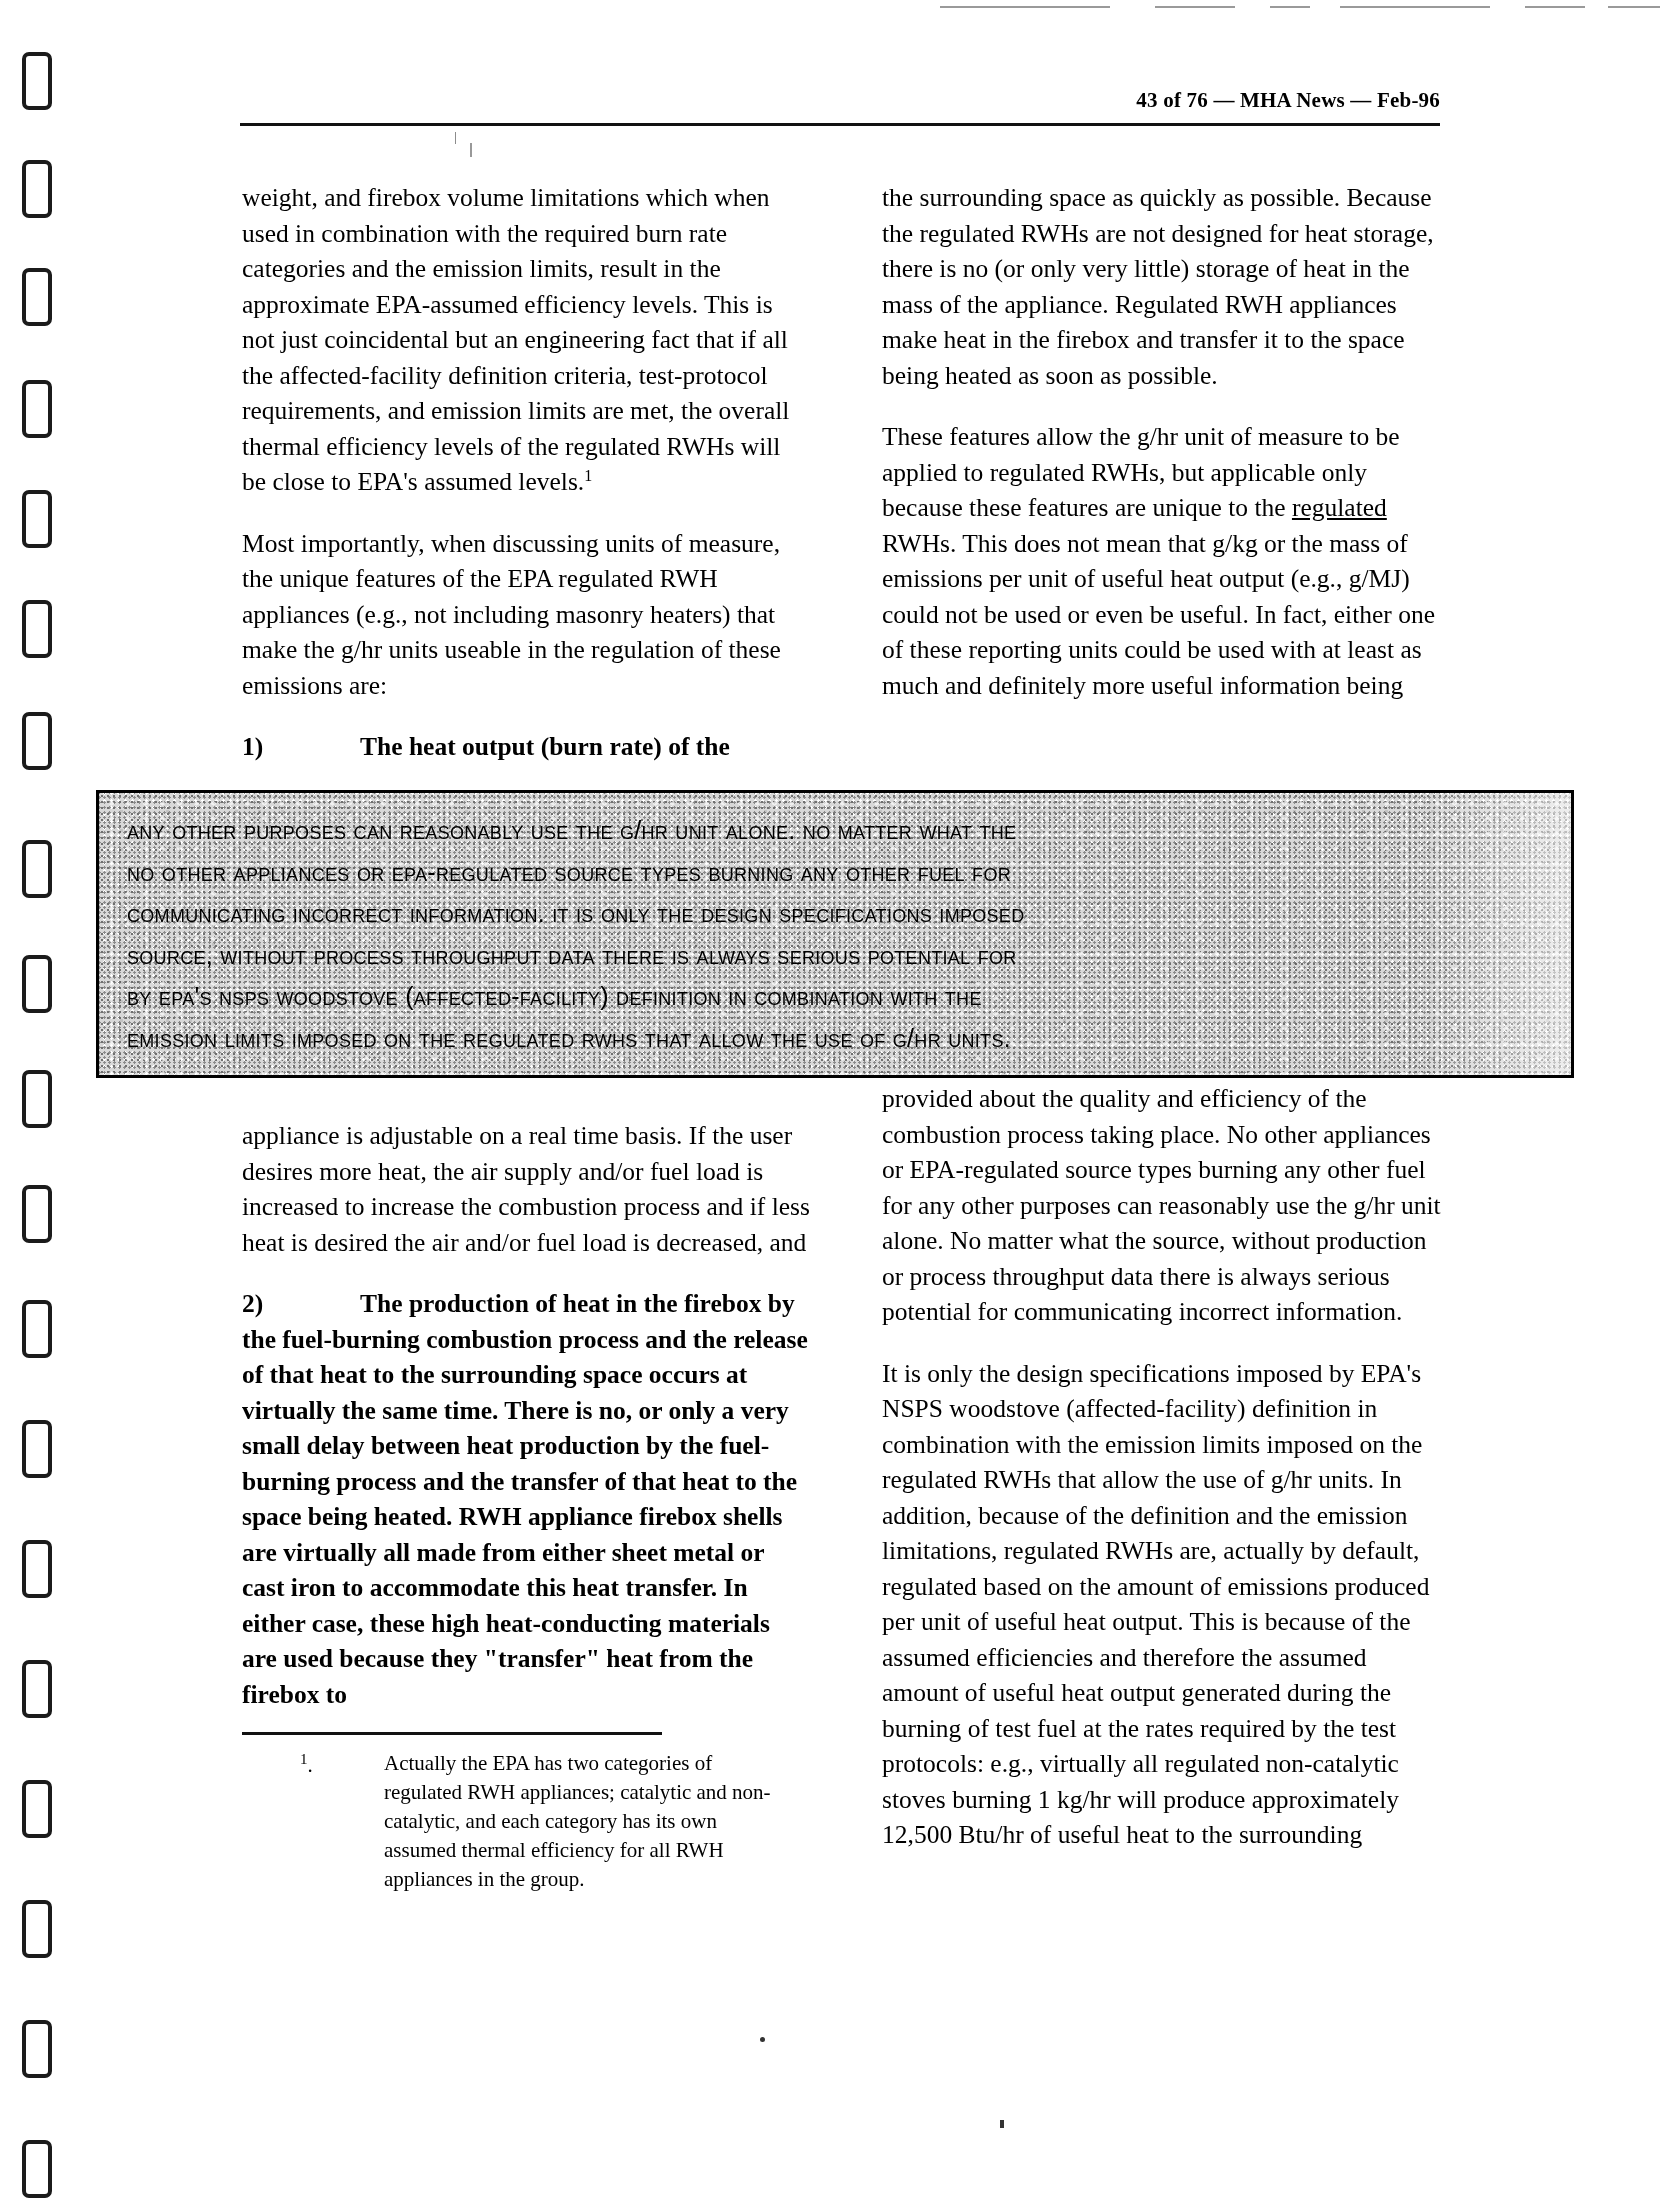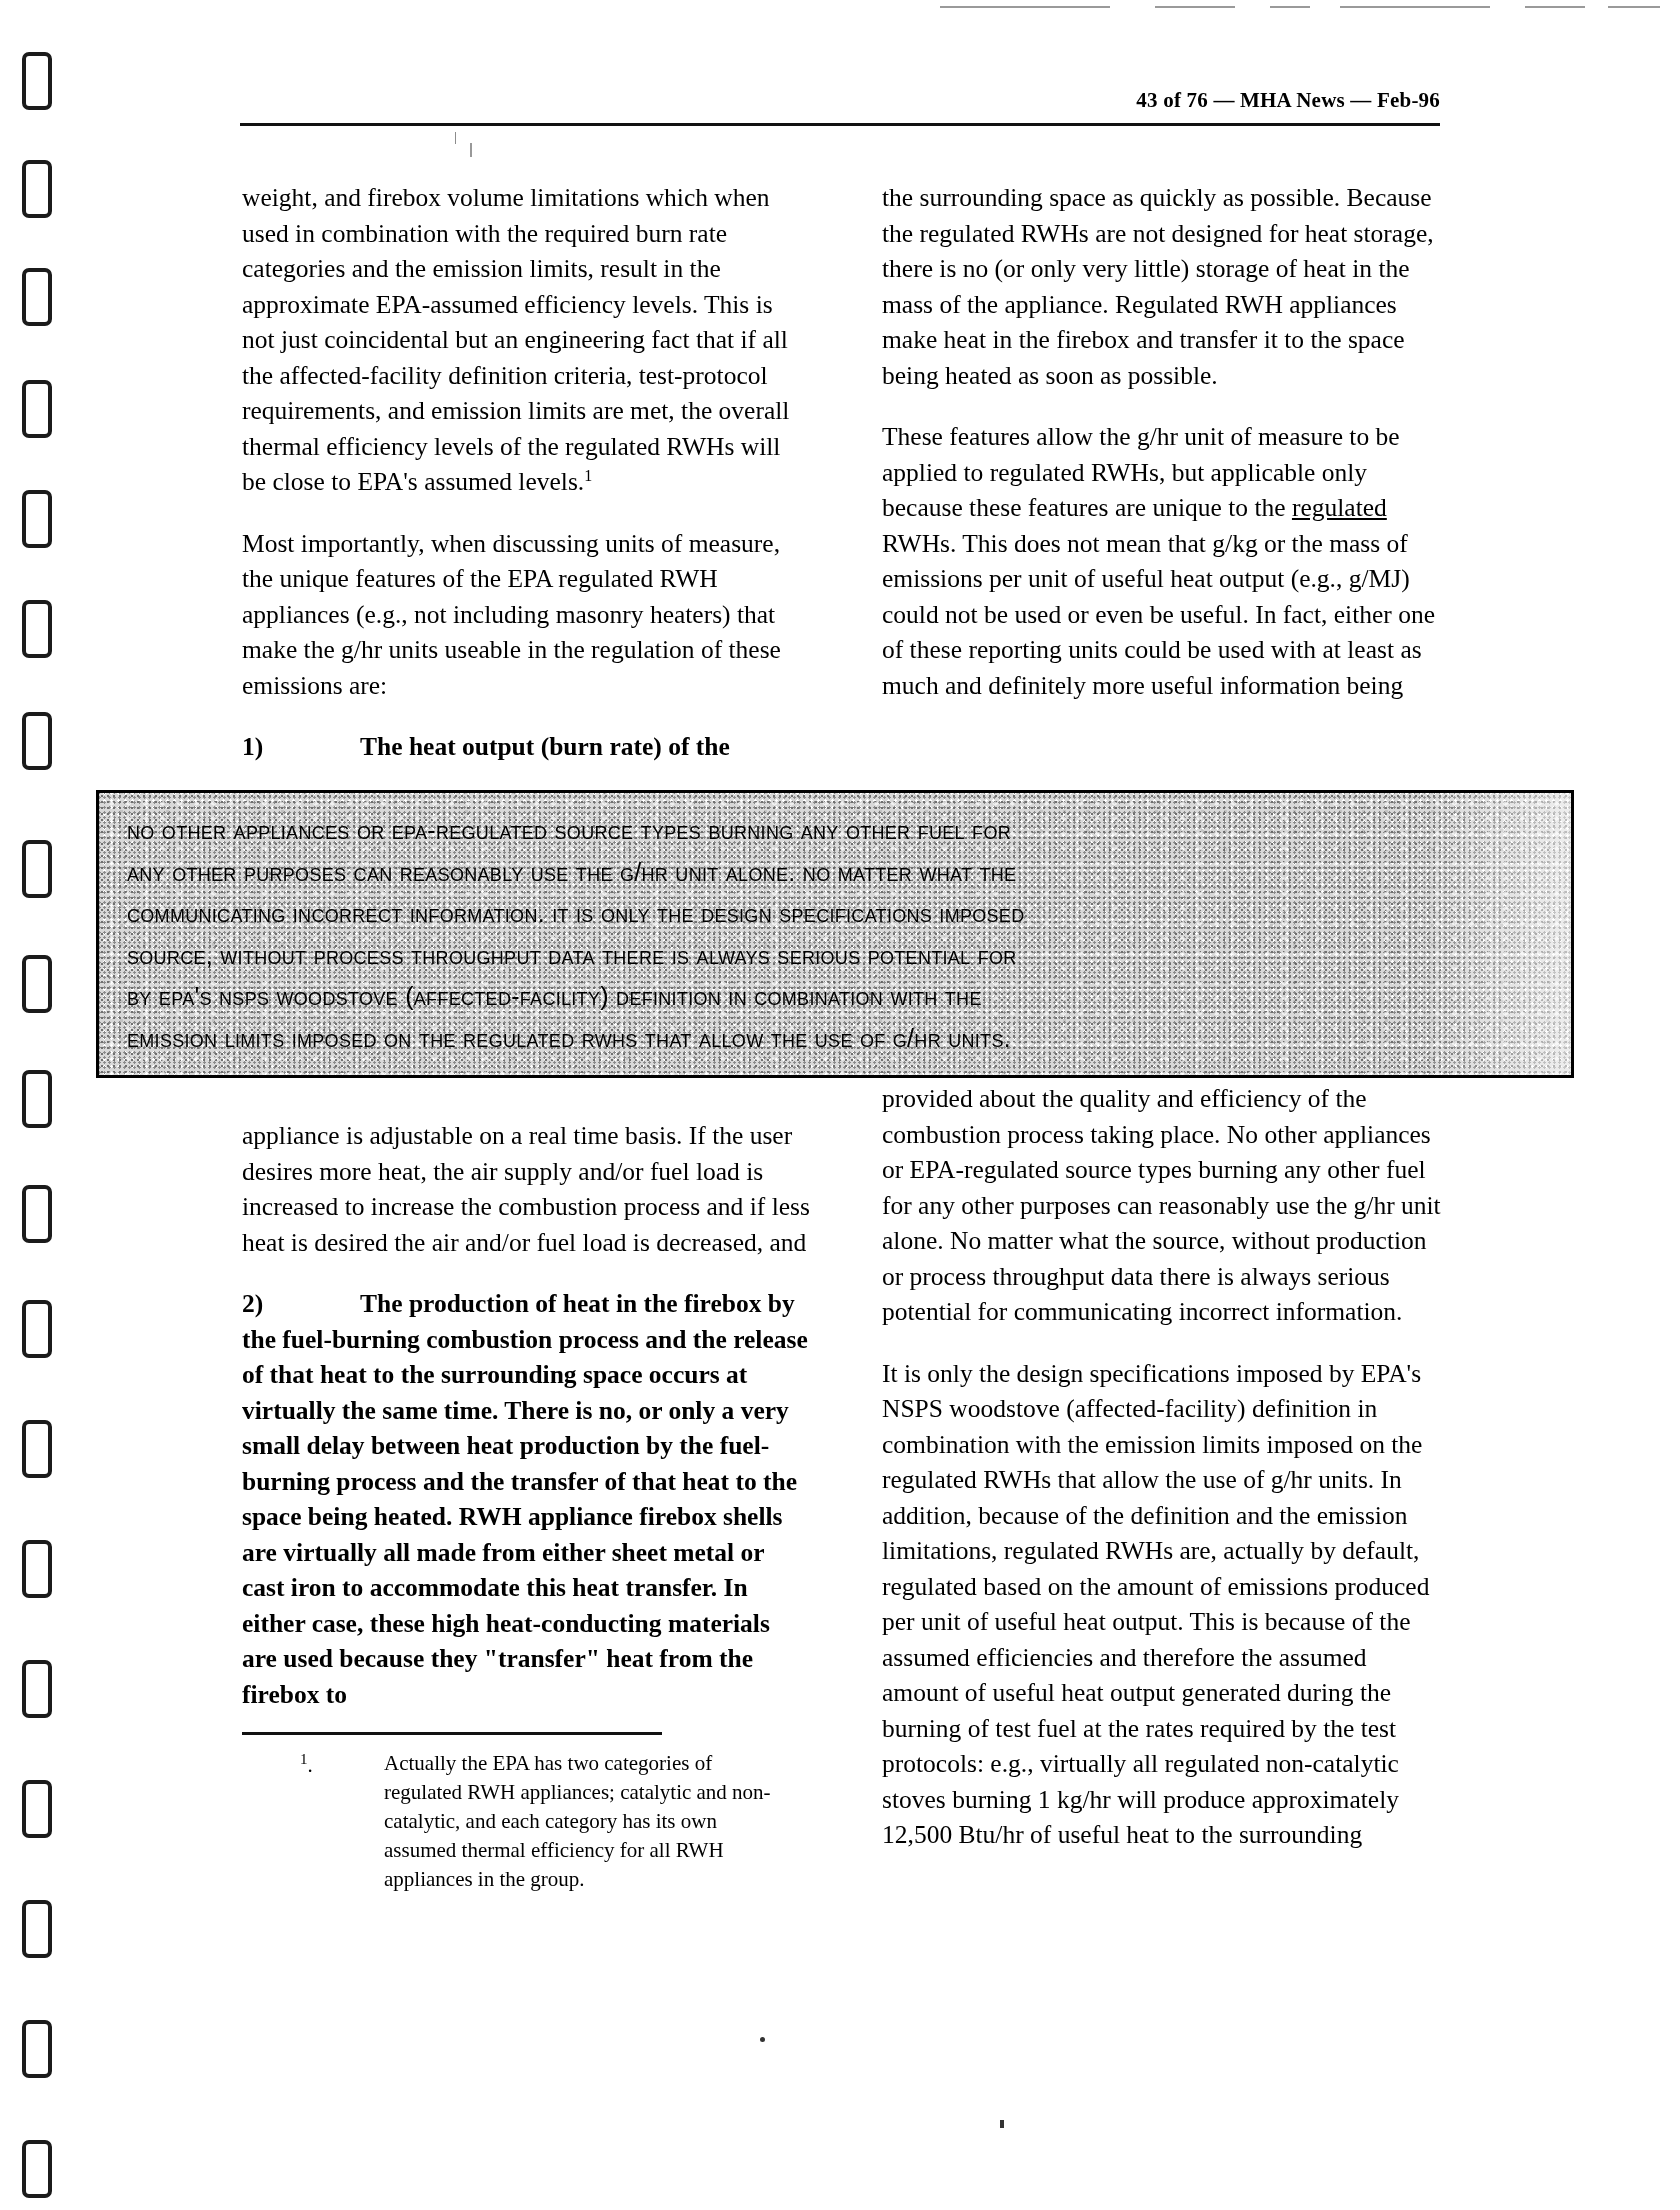--- a/index.html
+++ b/index.html
@@ -266,22 +266,22 @@
 
   <div class="col col-right top">
     <p class="para">the surrounding space as quickly as possible. Because the regulated RWHs are not designed for heat storage, there is no (or only very little) storage of heat in the mass of the appliance. Regulated RWH appliances make heat in the firebox and transfer it to the space being heated as soon as possible.</p>
     <p class="para"><span>These features allow the g/hr unit of measure to be applied to regulated RWHs, but applicable only because these features are unique to the </span><span class="u">regulated</span><span> RWHs.  This does not mean that g/kg or the mass of emissions per unit of useful heat output (e.g., g/MJ) could not be used or even be useful.  In fact, either one of these reporting units could be used with at least as much and definitely more useful information being</span></p>
   </div>
 
   <div class="callout">
     <div class="mottle"></div>
     <div class="wash"></div>
     <div class="callout-inner">
+      <span class="line">any other purposes can reasonably use the g/hr unit alone.  No matter what the</span>
       <span class="line">No other appliances or EPA-regulated source types burning any other fuel for</span>
-      <span class="line">any other purposes can reasonably use the g/hr unit alone.  No matter what the</span>
       <span class="line">communicating incorrect information.  It is only the design specifications imposed</span>
       <span class="line">source, without  process throughput data there is always serious potential for</span>
       <span class="line">by EPA's NSPS woodstove (affected-facility) definition in combination with the</span>
       <span class="line">emission limits imposed on the regulated RWHs that allow the use of g/hr units.</span>
     </div>
   </div>
 
   <div class="col col-left bottom">
     <p class="para">appliance is adjustable on a real time basis.  If the user desires more heat, the air supply and/or fuel load is increased to increase the combustion process and if less heat is desired the air and/or fuel load is decreased,  and</p>
     <p class="numitem"><span class="marker">2)</span><span>The production of heat in the firebox by the fuel-burning combustion process and the release of that heat to the surrounding space occurs at virtually the same time.  There is no, or only a very small delay between heat production by the fuel-burning process and the transfer of that heat to the space being heated.  RWH appliance firebox shells are virtually all made from either sheet metal or cast iron to accommodate this heat transfer.  In either case, these high heat-conducting materials are used because they "transfer" heat from the firebox to</span></p>

